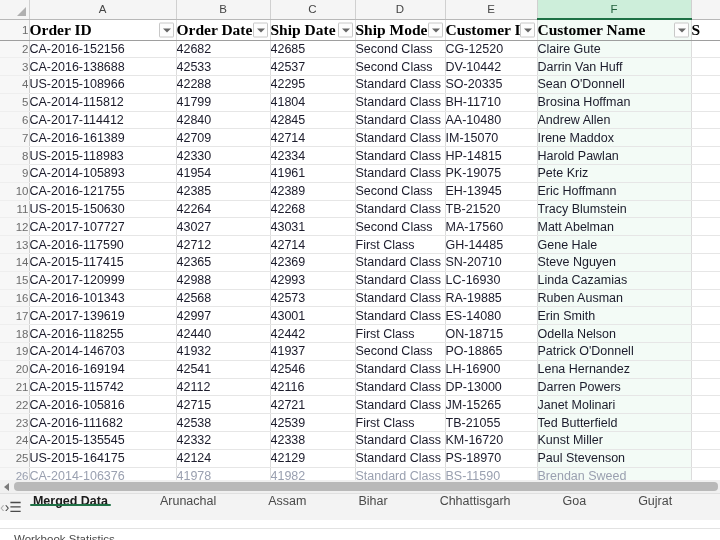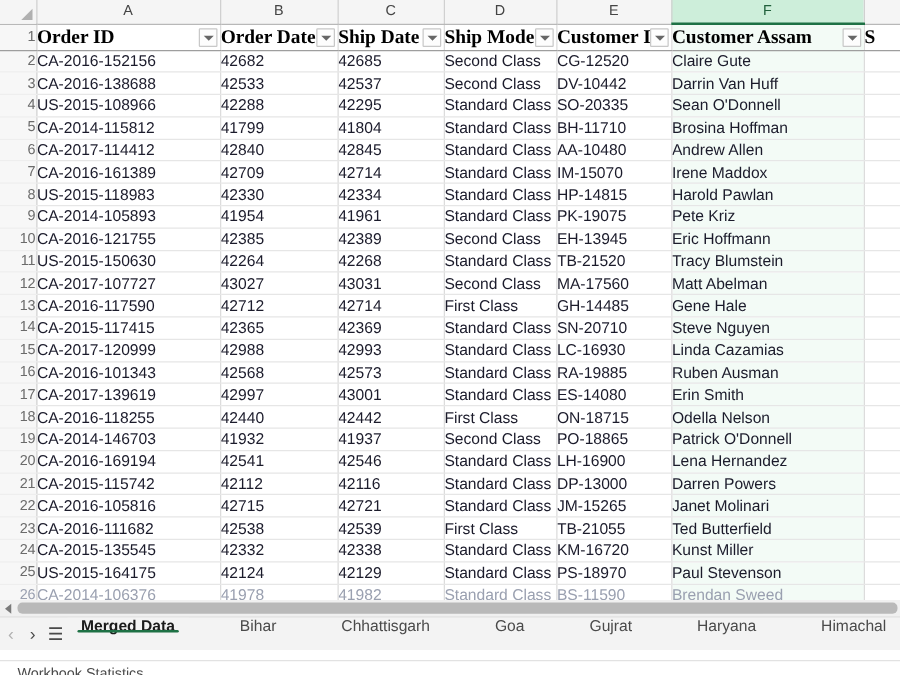--- a/index.html
+++ b/index.html
@@ -242,21 +242,21 @@
       </thead>
 
       <tbody id="sheet-body">
           <tr class="hdr1">
             <td class="rownum">1</td>
             <td class="cell txt"><span>Order ID</span><span class="filter-btn"></span></td>
             <td class="cell txt"><span>Order Date</span><span class="filter-btn"></span></td>
             <td class="cell txt"><span>Ship Date</span><span class="filter-btn"></span></td>
             <td class="cell txt"><span>Ship Mode</span><span class="filter-btn"></span></td>
             <td class="cell txt"><span>Customer ID</span><span class="filter-btn"></span></td>
-            <td class="cell txt selcol"><span>Customer Assam</span><span class="filter-btn"></span></td>
+            <td class="cell txt selcol"><span>Customer Name</span><span class="filter-btn"></span></td>
             <td class="cell txt"><span>S</span></td>
           </tr>
           <tr>
             <td class="rownum">2</td>
             <td class="cell txt">CA-2016-152156</td>
             <td class="cell num">42682</td>
             <td class="cell num">42685</td>
             <td class="cell txt">Second Class</td>
             <td class="cell txt">CG-12520</td>
             <td class="cell txt selcol">Claire Gute</td>
@@ -510,20 +510,22 @@
     <span class="arrow-l"></span>
     <span class="thumb"></span>
   </div>
 
   <div id="tabbar">
     <span class="navbtn">‹</span>
     <span class="navbtn enabled">›</span>
     <span class="allsheets">☰</span>
     <span id="tabs-host" style="display:flex;align-items:flex-start;gap:30px;">
         <span class="tab active">Merged Data</span>
+        <span class="tab">Arunachal</span>
+        <span class="tab">Assam</span>
         <span class="tab">Bihar</span>
         <span class="tab">Chhattisgarh</span>
         <span class="tab">Goa</span>
         <span class="tab">Gujrat</span>
         <span class="tab">Haryana</span>
         <span class="tab">Himachal</span>
       </span>
   </div>
 
   <div id="statusbar">

